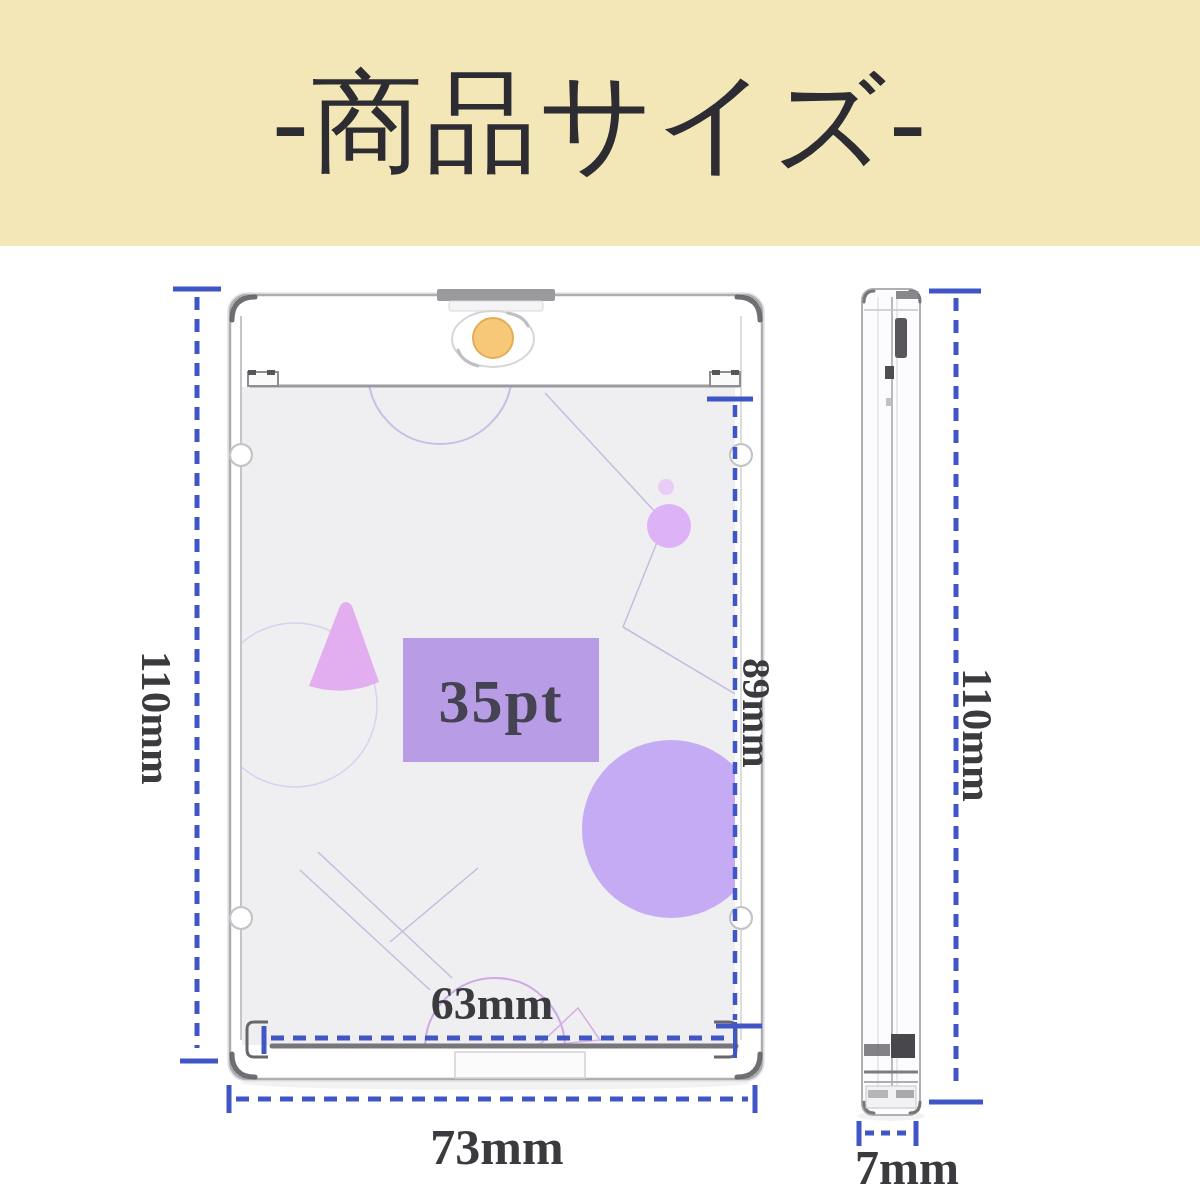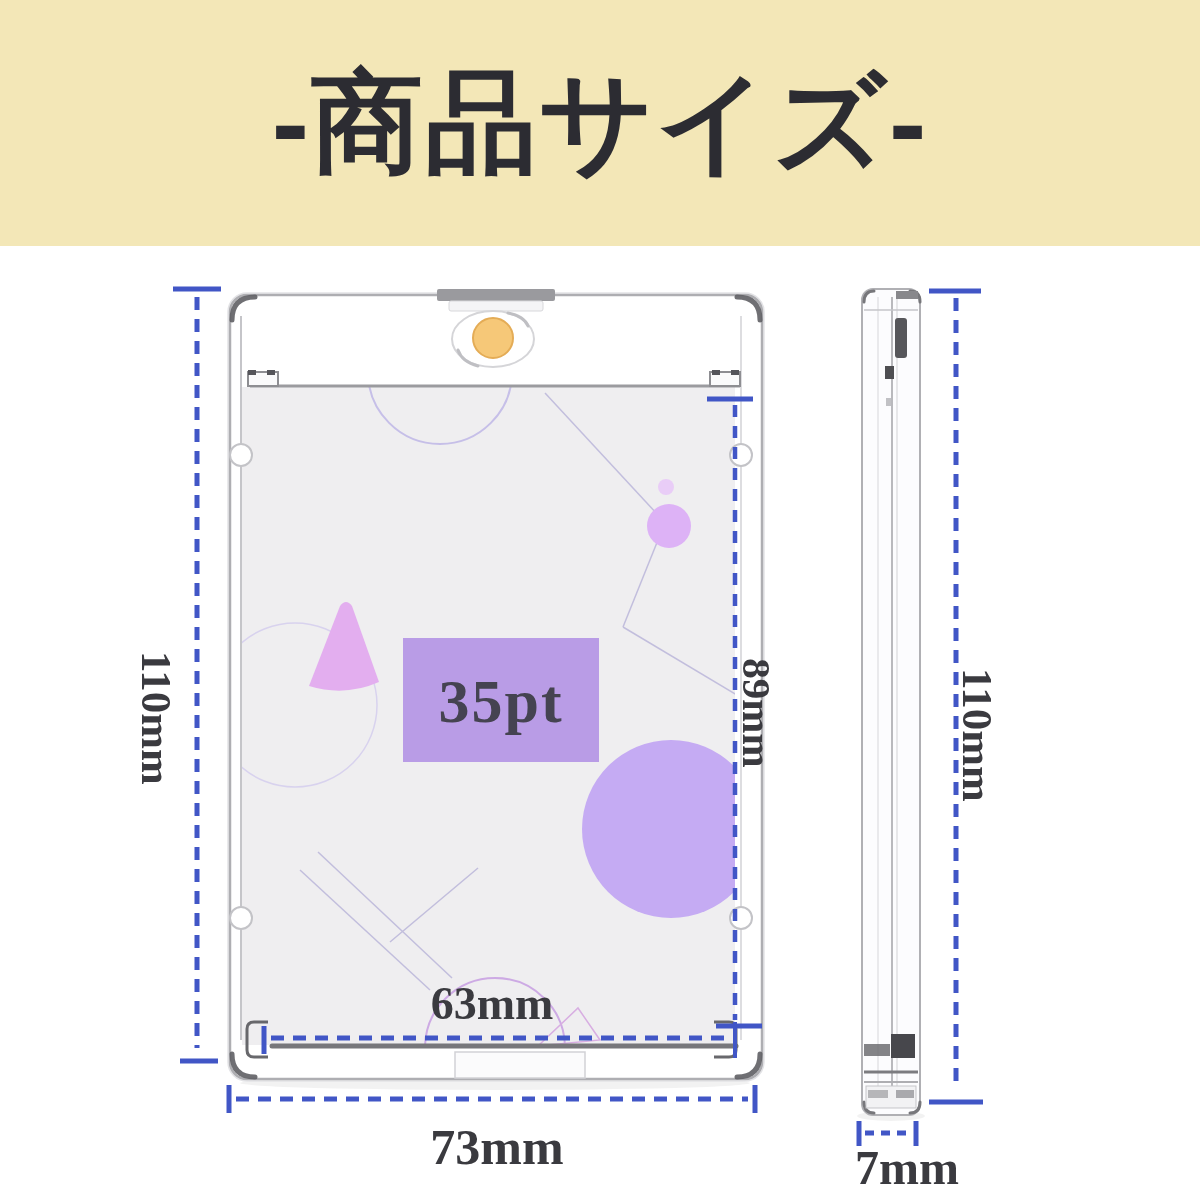--- a/index.html
+++ b/index.html
@@ -1,20 +1,20 @@
 <!DOCTYPE html>
 <html><head>
 <meta charset="utf-8">
 <style>
   html,body{margin:0;padding:0;}
   body{width:1200px;height:1200px;background:#ffffff;font-family:"Liberation Sans",sans-serif;}
   .stage{position:relative;width:1200px;height:1200px;overflow:hidden;background:#ffffff;}
   .header{position:absolute;left:0;top:0;width:1200px;height:246px;
           display:flex;align-items:center;justify-content:center;}
-  .header h1{margin:7px;font-size:112px;font-weight:700;letter-spacing:2px;
+  .header h1{margin:7px;font-size:112px;font-weight:400;letter-spacing:2px;
              font-family:"Liberation Sans",sans-serif;}
   svg{position:absolute;left:0;top:0;}
   text{font-family:"Liberation Serif",serif;font-weight:bold;}
 </style>
 </head>
 <body>
 
 <div class="stage">
 
   <div class="header" style="background-color: rgb(243, 231, 183);">

